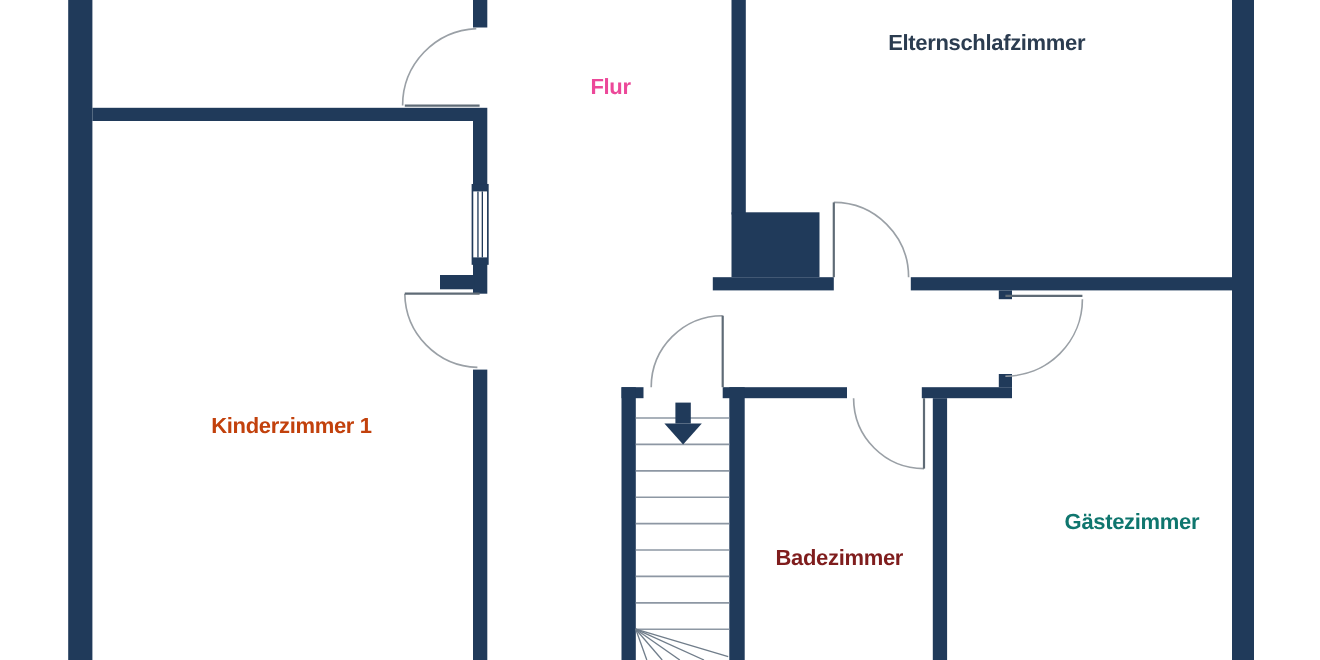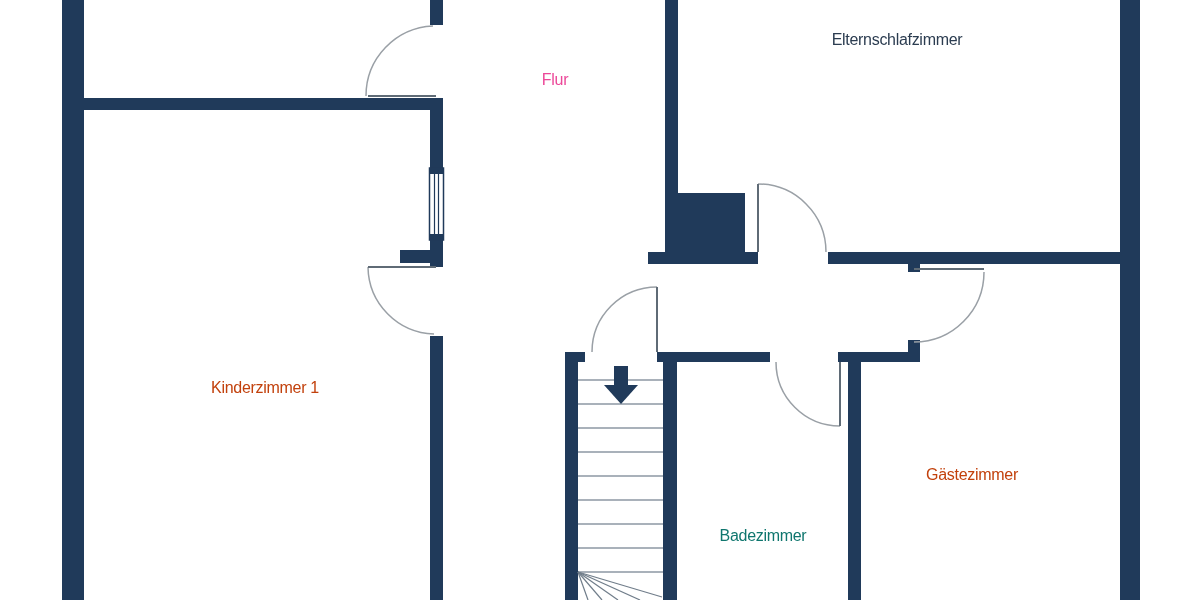--- a/index.html
+++ b/index.html
@@ -4,21 +4,21 @@
 <style>
   html,body{margin:0;padding:0;background:#ffffff;}
   #plan{
     position:relative;width:1200px;height:600px;background:#ffffff;
     overflow:hidden;font-family:"Liberation Sans",sans-serif;
   }
   .wall{position:absolute;}
   #symbols{position:absolute;left:0;top:0;}
   .room-label{
     position:absolute;transform:translate(-50%,-50%);
-    font-weight:400;font-size:16px;letter-spacing:-0.3px;
+    font-weight:700;font-size:20px;letter-spacing:-0.3px;
     color:#2b3c50;white-space:nowrap;
   }
 </style>
 </head>
 <body>
 
 <div id="plan">
   <div id="walls">
       <div class="wall" style="left: 62px; top: 0px; width: 22px; height: 600px; background: rgb(32, 58, 90);"></div>
       <div class="wall" style="left: 1120px; top: 0px; width: 20px; height: 600px; background: rgb(32, 58, 90);"></div>
@@ -75,16 +75,16 @@
       <line x1="578" y1="572" x2="640" y2="600" stroke="#707d8a" stroke-width="1.2"></line>
       <line x1="578" y1="572" x2="662" y2="597" stroke="#707d8a" stroke-width="1.2"></line>
       <rect x="614" y="366" width="14" height="19" fill="#203a5a"></rect>
       <polygon points="604,385 638,385 621,404" fill="#203a5a"></polygon>
     </svg>
 
   <div id="labels">
     <div class="room-label" style="left: 555px; top: 80px; color: #ec4899;">Flur</div>
     <div class="room-label" style="left: 897px; top: 40px; color: rgb(43, 60, 80);">Elternschlafzimmer</div>
     <div class="room-label" style="left: 265px; top: 388px; color: #c2410c;">Kinderzimmer 1</div>
-    <div class="room-label" style="left: 763px; top: 536px; color: #0f766e;">Badezimmer</div>
-    <div class="room-label" style="left: 972px; top: 475px; color: #c2410c;">Gästezimmer</div>
+    <div class="room-label" style="left: 763px; top: 508px; color: #7f1d1d;">Badezimmer</div>
+    <div class="room-label" style="left: 1029px; top: 475px; color: #0f766e;">Gästezimmer</div>
   </div>
 </div>
 
 </body></html>

